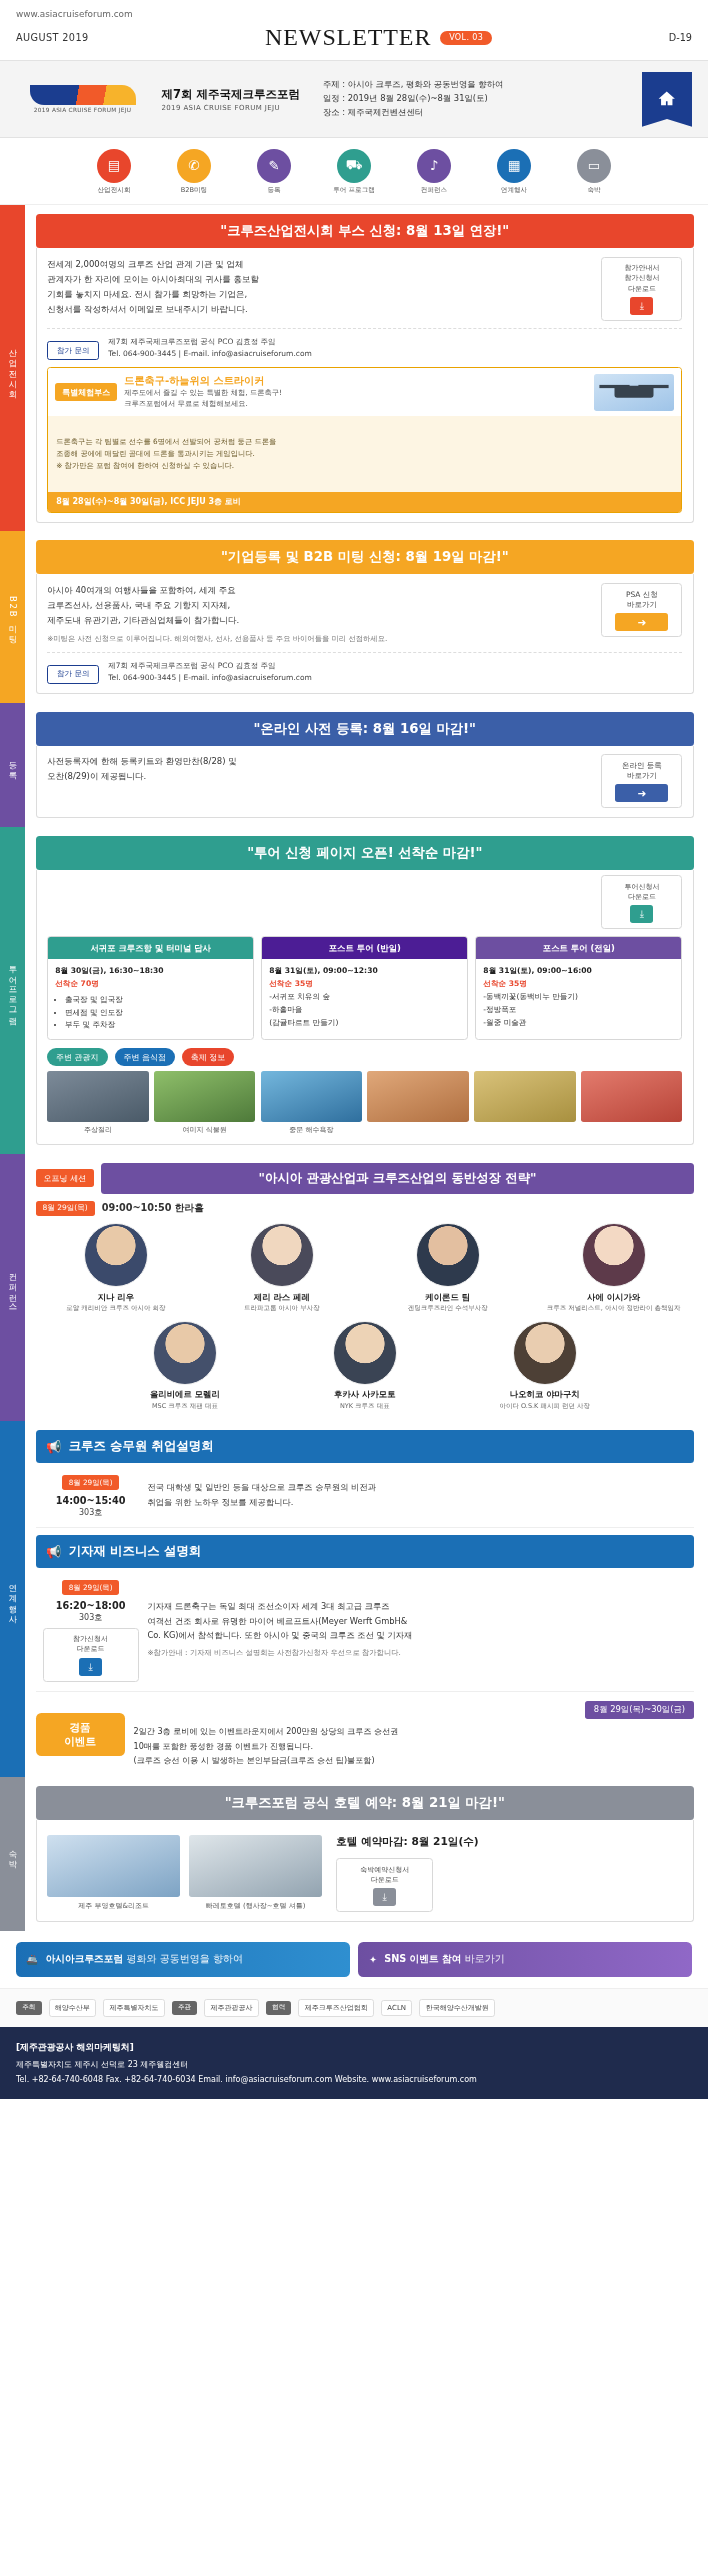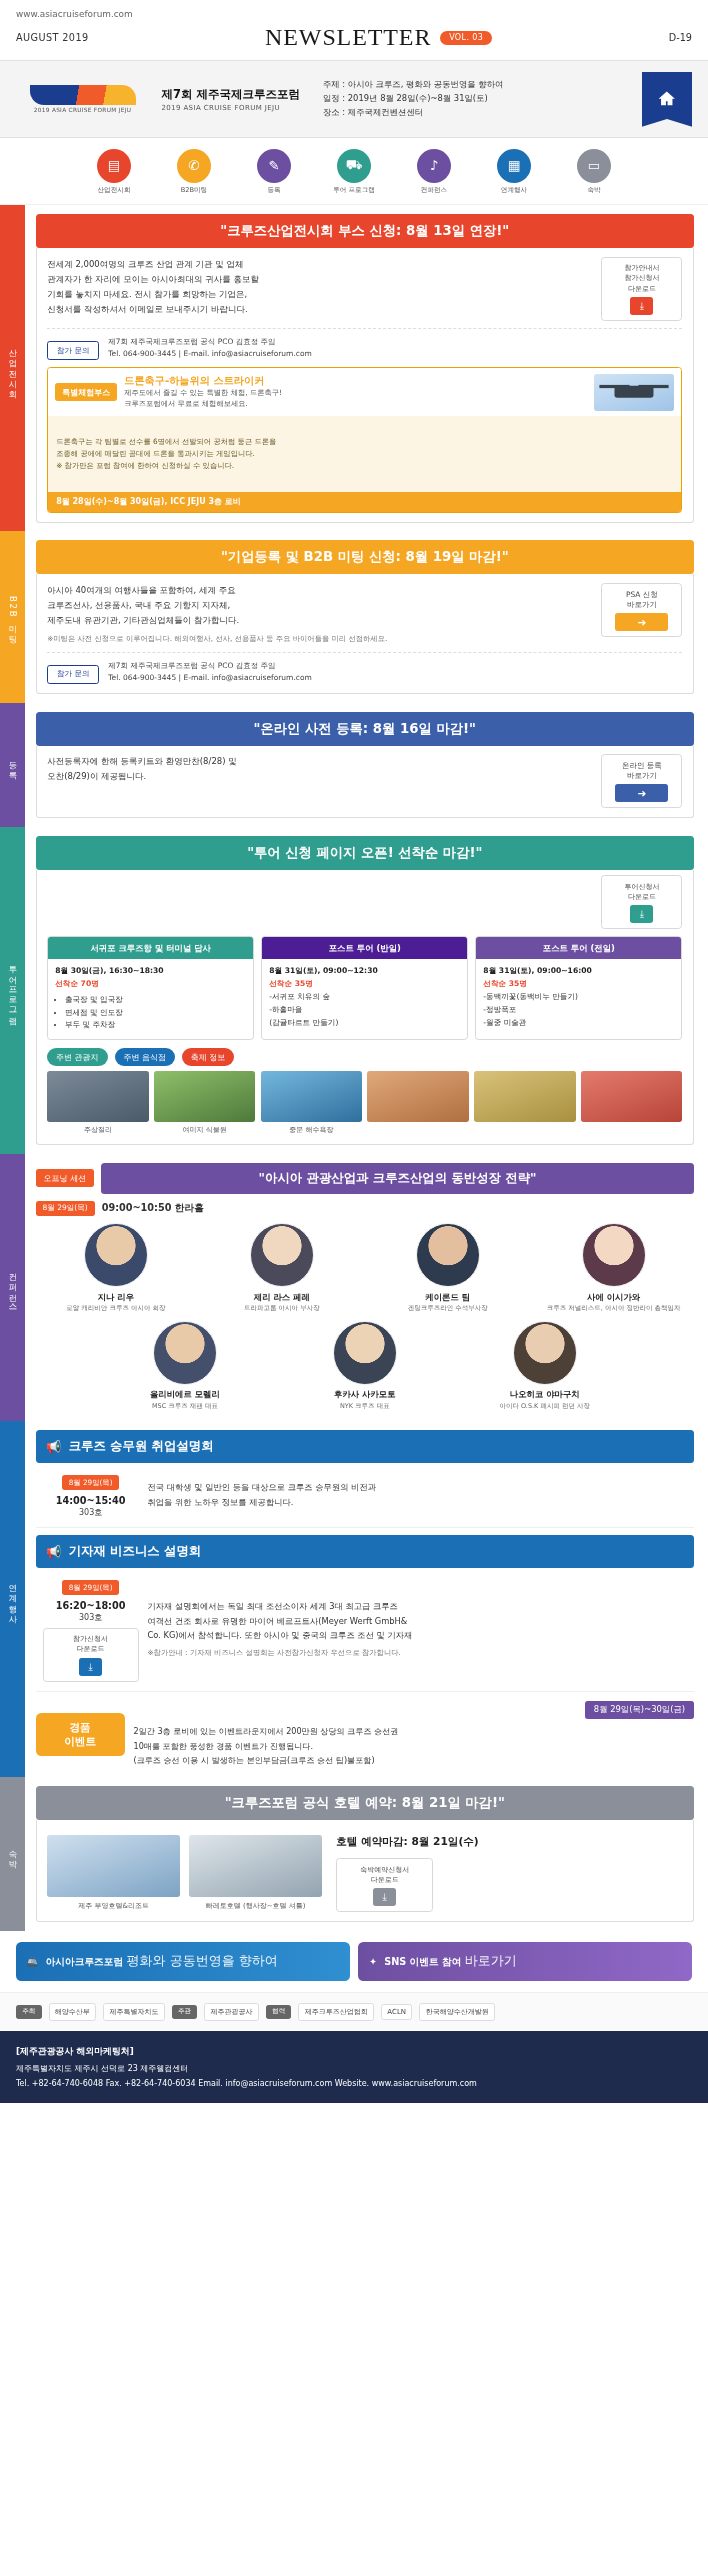--- a/index.html
+++ b/index.html
@@ -273,21 +273,21 @@
   .hotel-pic .cap { font-size:7px; text-align:center; color:#555; margin-top:3.5px;}
   .hotel-right { flex:1; padding-left:5.3px; }
   .hotel-deadline { font-size:10.6px; font-weight:bold; color:#222; }
 
   
   .banner-wrap { display:flex; gap:8.9px; padding: 10.6px 16px; }
   .banner {
     flex:1; border-radius:5.3px; color:#fff; padding:10.6px;
     font-size:9.7px; font-weight:bold; display:flex; align-items:center; gap:7px;
   }
-  .banner .sub { font-size:13px; font-weight:normal; opacity:.92; }
+  .banner .sub { font-size:10px; font-weight:normal; opacity:.92; }
 
   
   .sponsors {
     display:flex; align-items:center; gap:7px; flex-wrap:wrap;
     padding: 10.6px 16px; border-top:0.9px solid #eee; background:#fafafa;
     font-size:7px; color:#666;
   }
   .sp-label { background:#666; color:#fff; padding:2.7px 6.2px; border-radius:2.7px; font-size:6.6px;}
   .sp-logo { font-size:7px; color:#444; padding:2.7px 5.3px; border:0.9px solid #ddd; border-radius:2.7px; background:#fff;}
 
@@ -631,21 +631,21 @@
           <div class="d">8월 29일(목)</div>
           <div class="t">16:20~18:00</div>
           <div class="r">303호</div>
           <div class="btn-dl" style="margin-top:5.3px">
             <div>참가신청서</div>
             <div>다운로드</div>
             <div class="icon-box" style="background:#1b6fb5">⤓</div>
           </div>
         </div>
         <div class="evt-desc">
-          <div>기자재 설명회에서는 독일 최대 조선소이자 세계 3대 최고급 크루즈</div>
+          <div>기자재 드론축구는 독일 최대 조선소이자 세계 3대 최고급 크루즈</div>
           <div>여객선 건조 회사로 유명한 마이어 베르프트사(Meyer Werft GmbH&amp;</div>
           <div>Co. KG)에서 참석합니다. 또한 아시아 및 중국의 크루즈 조선 및 기자재</div>
           <div class="small" style="margin-top:4.4px">※참가안내 : 기자재 비즈니스 설명회는 사전참가신청자 우선으로 참가합니다.</div>
         </div>
       </div>
 
       <div class="prize">
         <div class="prize-badge">
           <div class="bx">경품<br>이벤트</div>
         </div>

